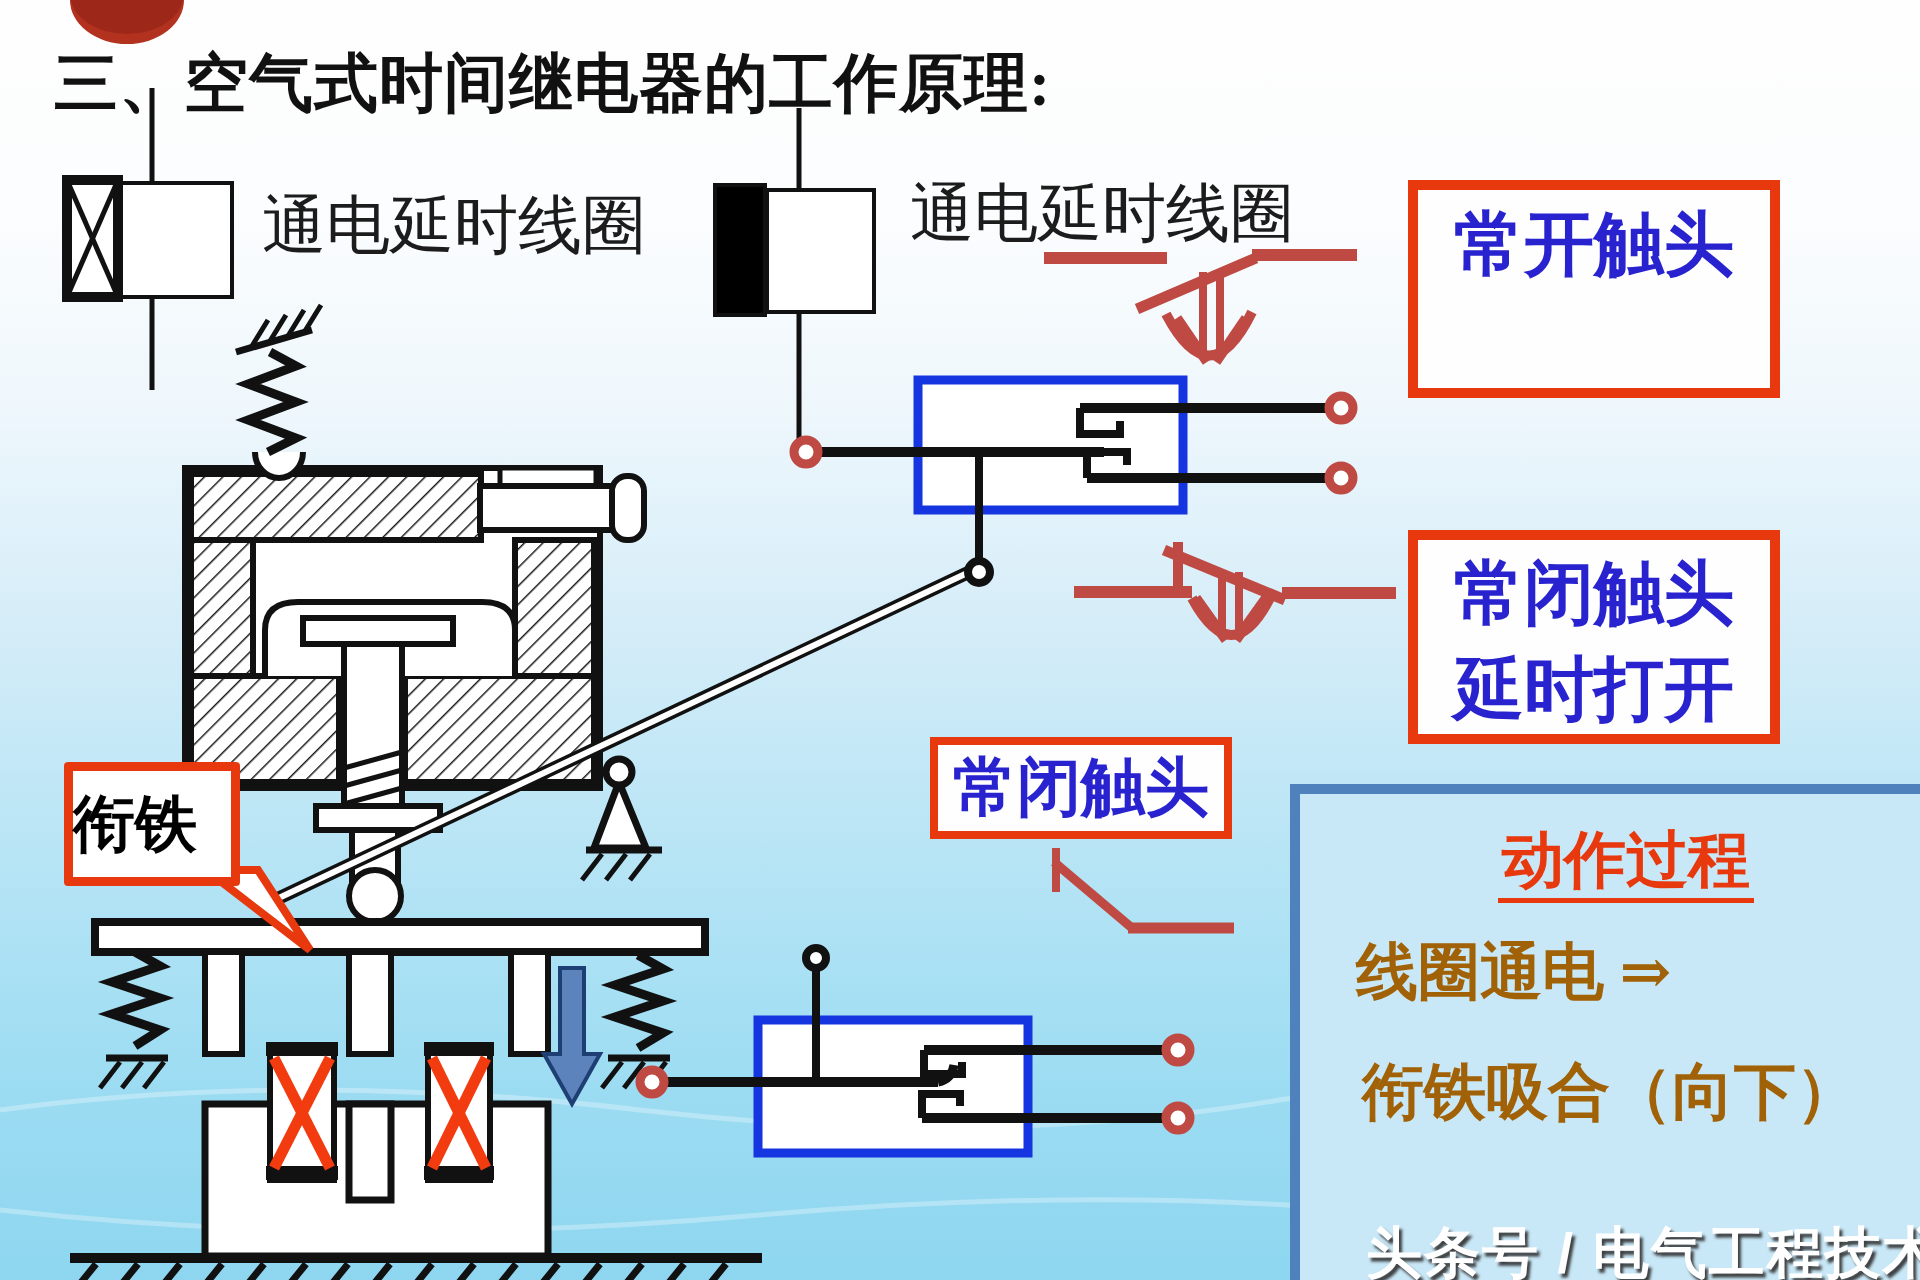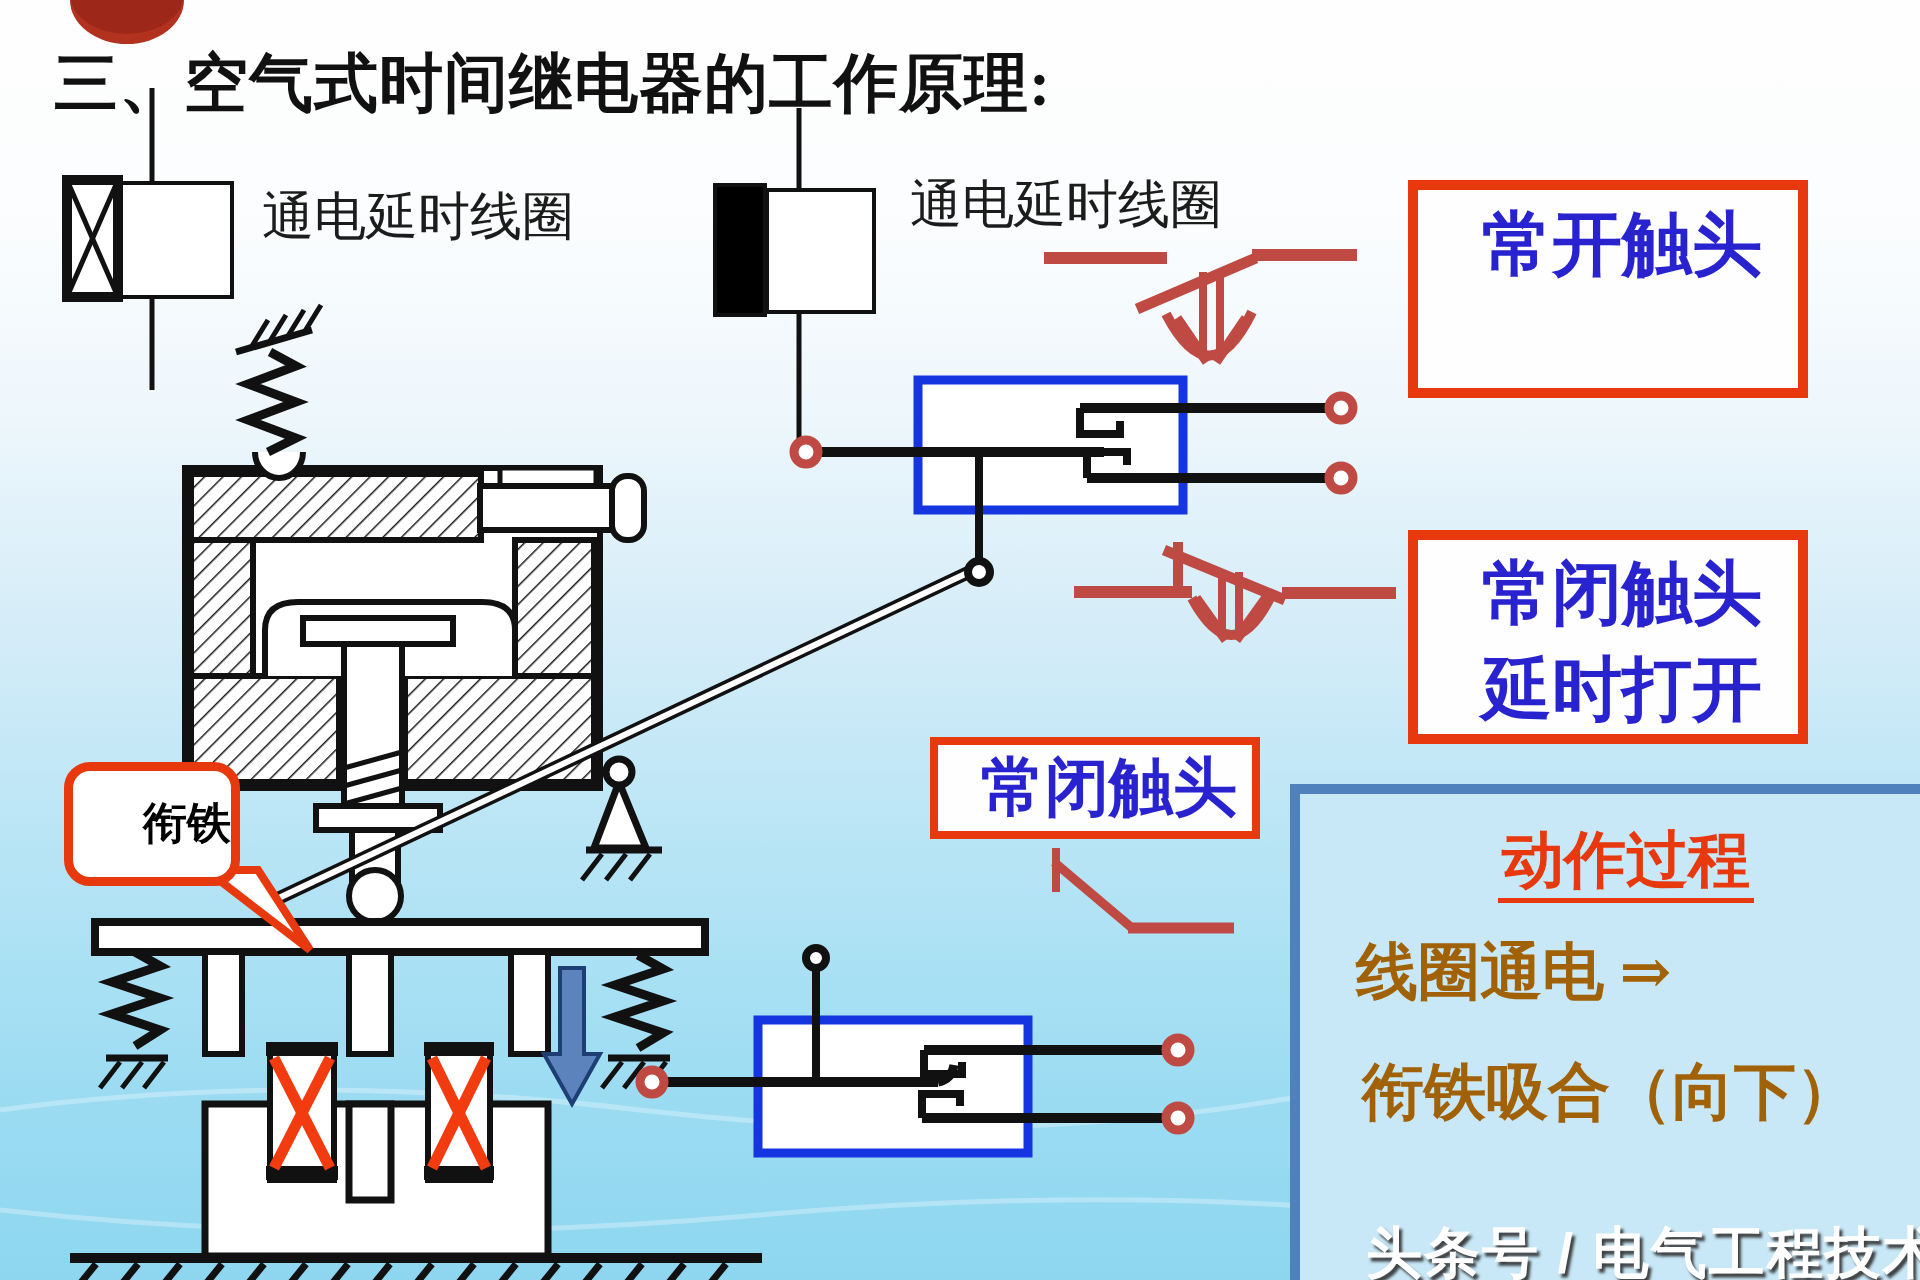--- a/index.html
+++ b/index.html
@@ -4,34 +4,34 @@
 <style>
   html,body{margin:0;padding:0;}
   #stage{
     position:relative;width:1920px;height:1280px;overflow:hidden;
     background:linear-gradient(180deg,#fefefe 0%,#fcfdfe 16%,#eef7fc 32%,#d3ecf8 50%,#b5e4f5 68%,#9cdcf2 85%,#8ed6f0 100%);
     font-family:"Liberation Serif","DejaVu Serif",serif;
   }
   .abs{position:absolute;}
   .txt{white-space:nowrap;color:#111;}
   #page-title{left:54px;top:40px;font-size:64px;font-weight:bold;letter-spacing:1px;}
-  .coil-label{font-size:52px;color:#1c1c1c;font-family:Liberation Serif, serif;}
+  .coil-label{font-size:64px;color:#1c1c1c;font-family:Liberation Serif, serif;}
   #on-delay-label{left:262px;top:182px;}
   #off-delay-label{left:910px;top:170px;}
   .red-callout{
     border:10px solid var(--accent-red,#e8380d);background:#fefefe;
-    color:var(--label-blue,#2823cf);text-align:center;font-weight:600;padding-left:28px;
+    color:var(--label-blue,#2823cf);text-align:center;font-weight:600;
   }
   #no-contact-box{left:1408px;top:180px;width:352px;height:192px;font-size:70px;line-height:98px;padding-top:6px;}
   #nc-contact-box{left:1408px;top:530px;width:352px;height:188px;font-size:70px;line-height:96px;padding-top:6px;}
   #nc-label-box{left:930px;top:737px;width:286px;height:86px;border-width:8px;font-size:64px;line-height:86px;}
   #armature-callout{
     left:64px;top:762px;width:158px;height:106px;border:9px solid var(--accent-red,#e8380d);
-    border-radius:26px;background:#fff;color:#000;font-size:44px;font-weight:bold;
-    text-align:right;line-height:106px;
+    border-radius:4px;background:#fff;color:#000;font-size:62px;font-weight:bold;
+    text-align:left;line-height:106px;
   }
   #process-box{
     left:1290px;top:784px;width:652px;height:520px;
     border:10px solid var(--panel-blue,#4f81bd);background:var(--panel-fill,#c9e8f7);
   }
   #process-title{
     position:absolute;left:0;right:0;top:24px;text-align:center;
     color:var(--accent-red,#e8380d);font-size:62px;font-weight:bold;
   }
   #process-title span{border-bottom:5px solid var(--accent-red,#e8380d);padding:0 4px 4px 4px;}

